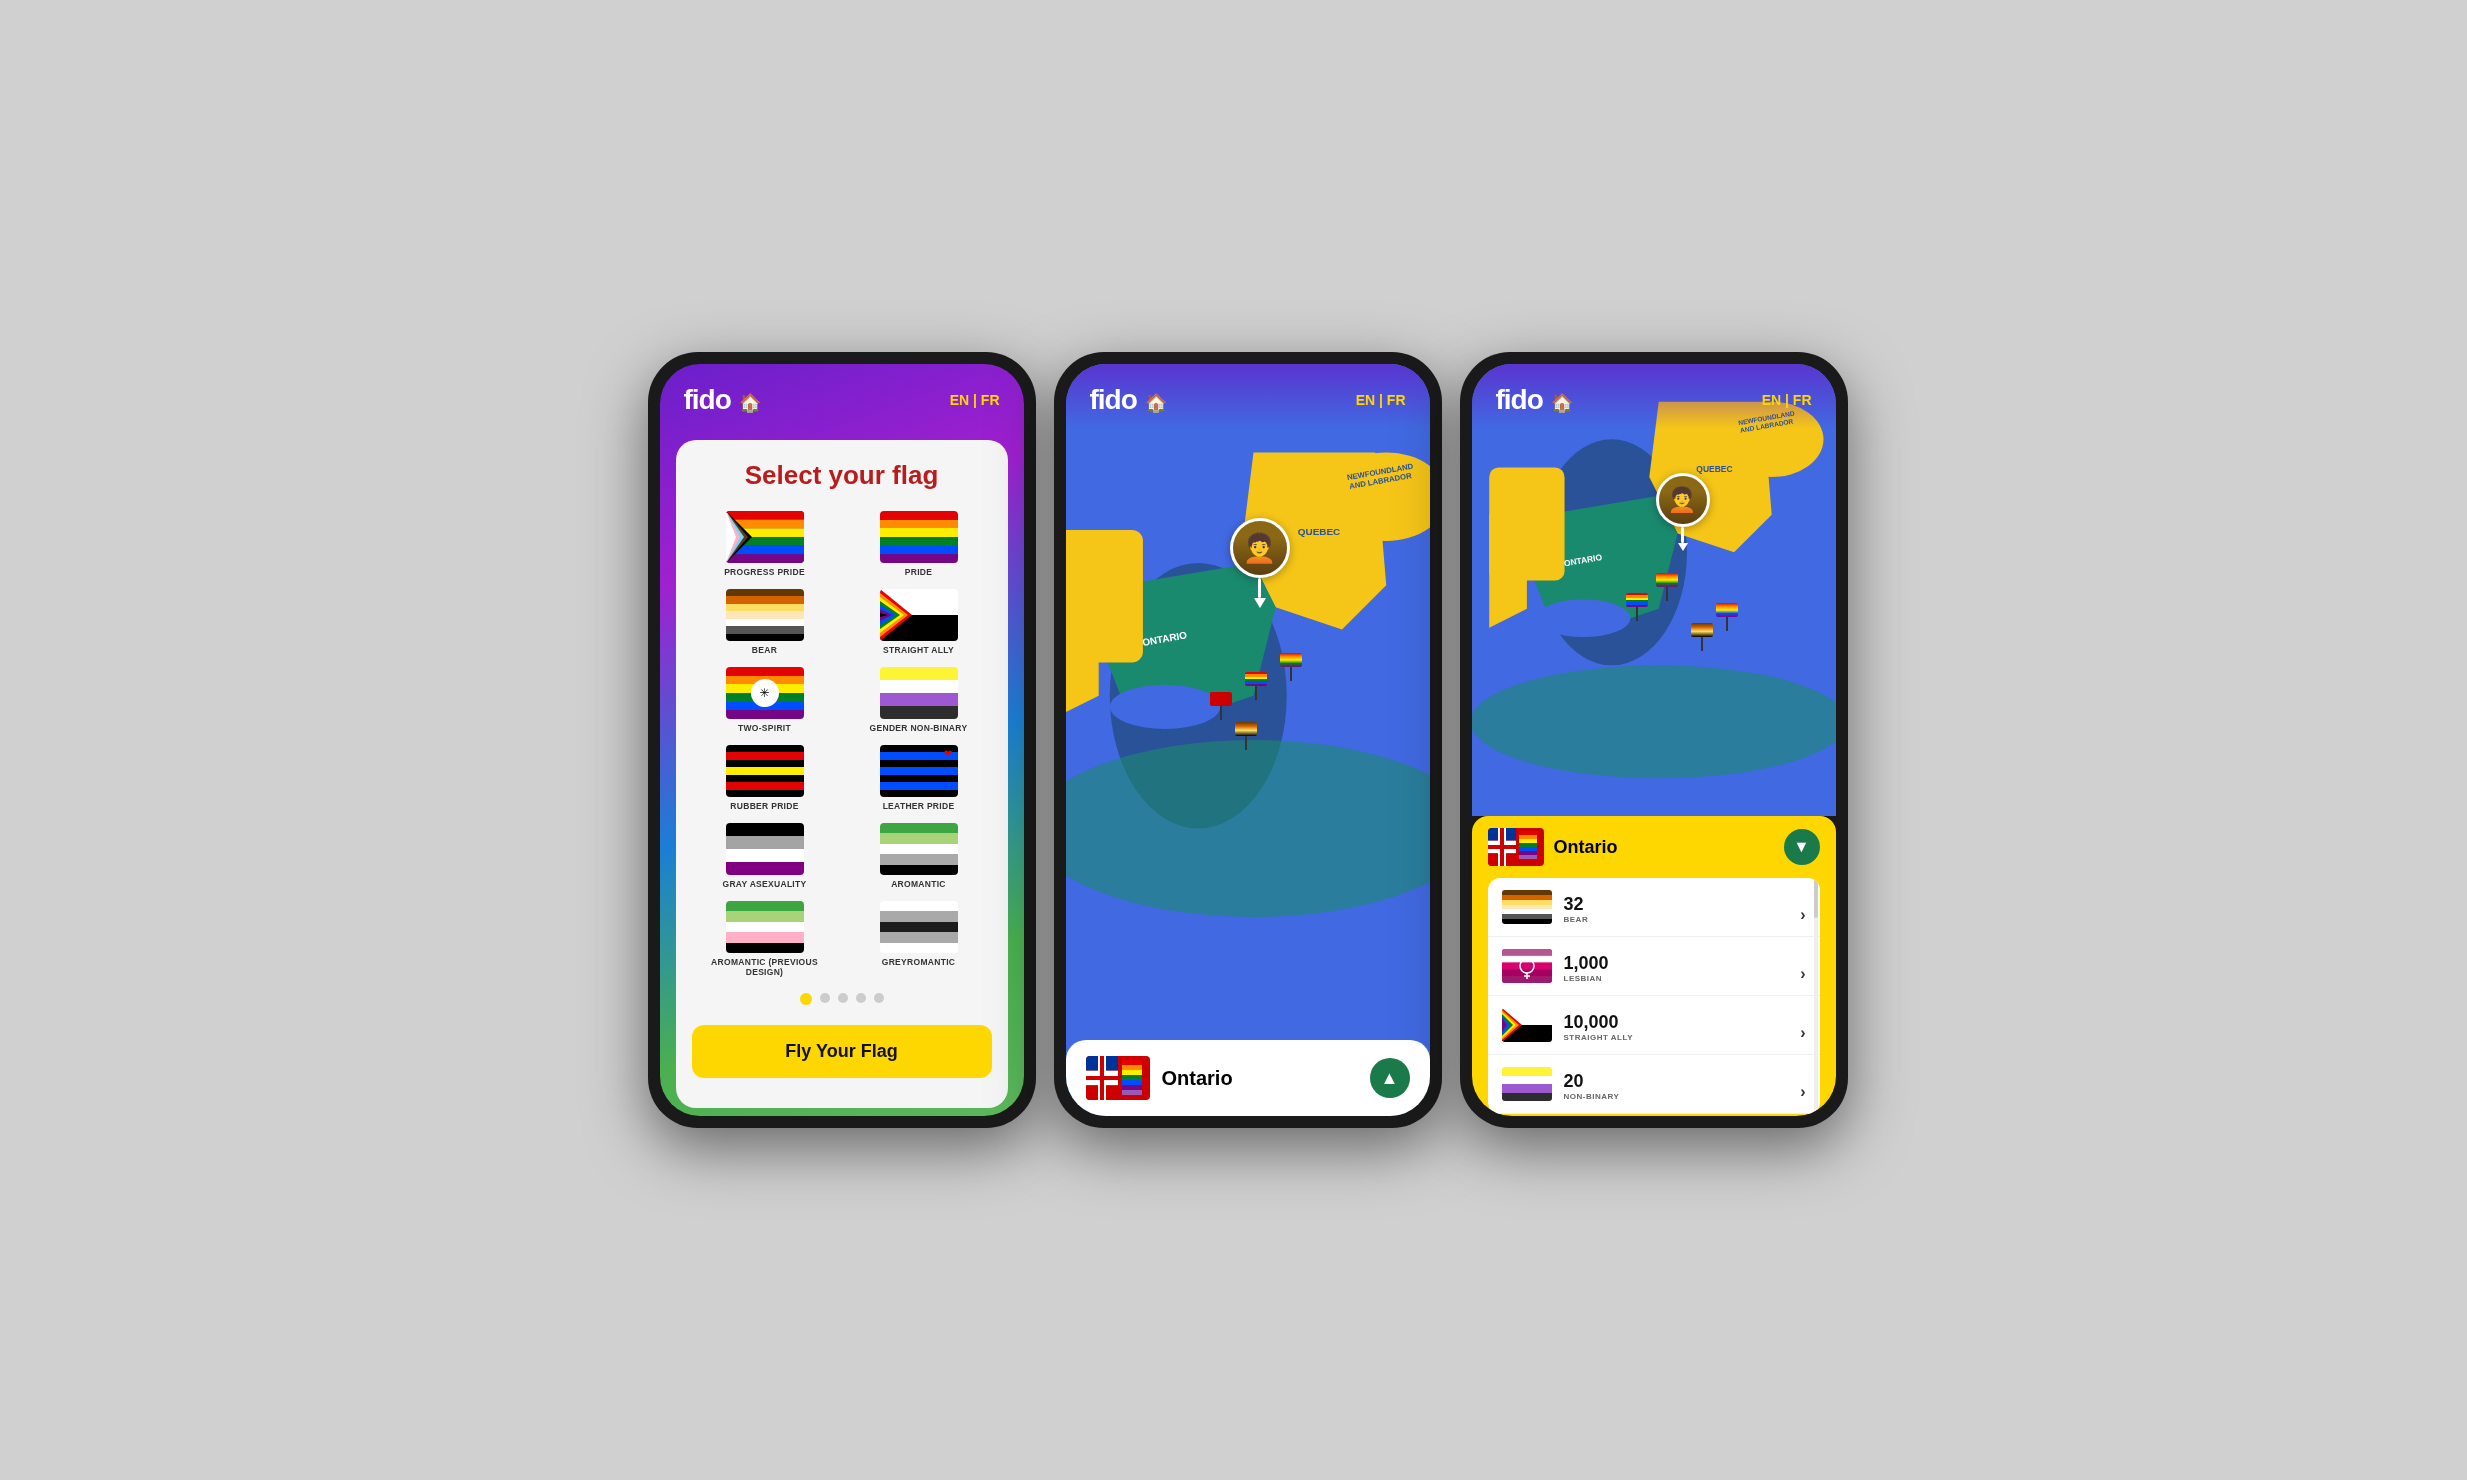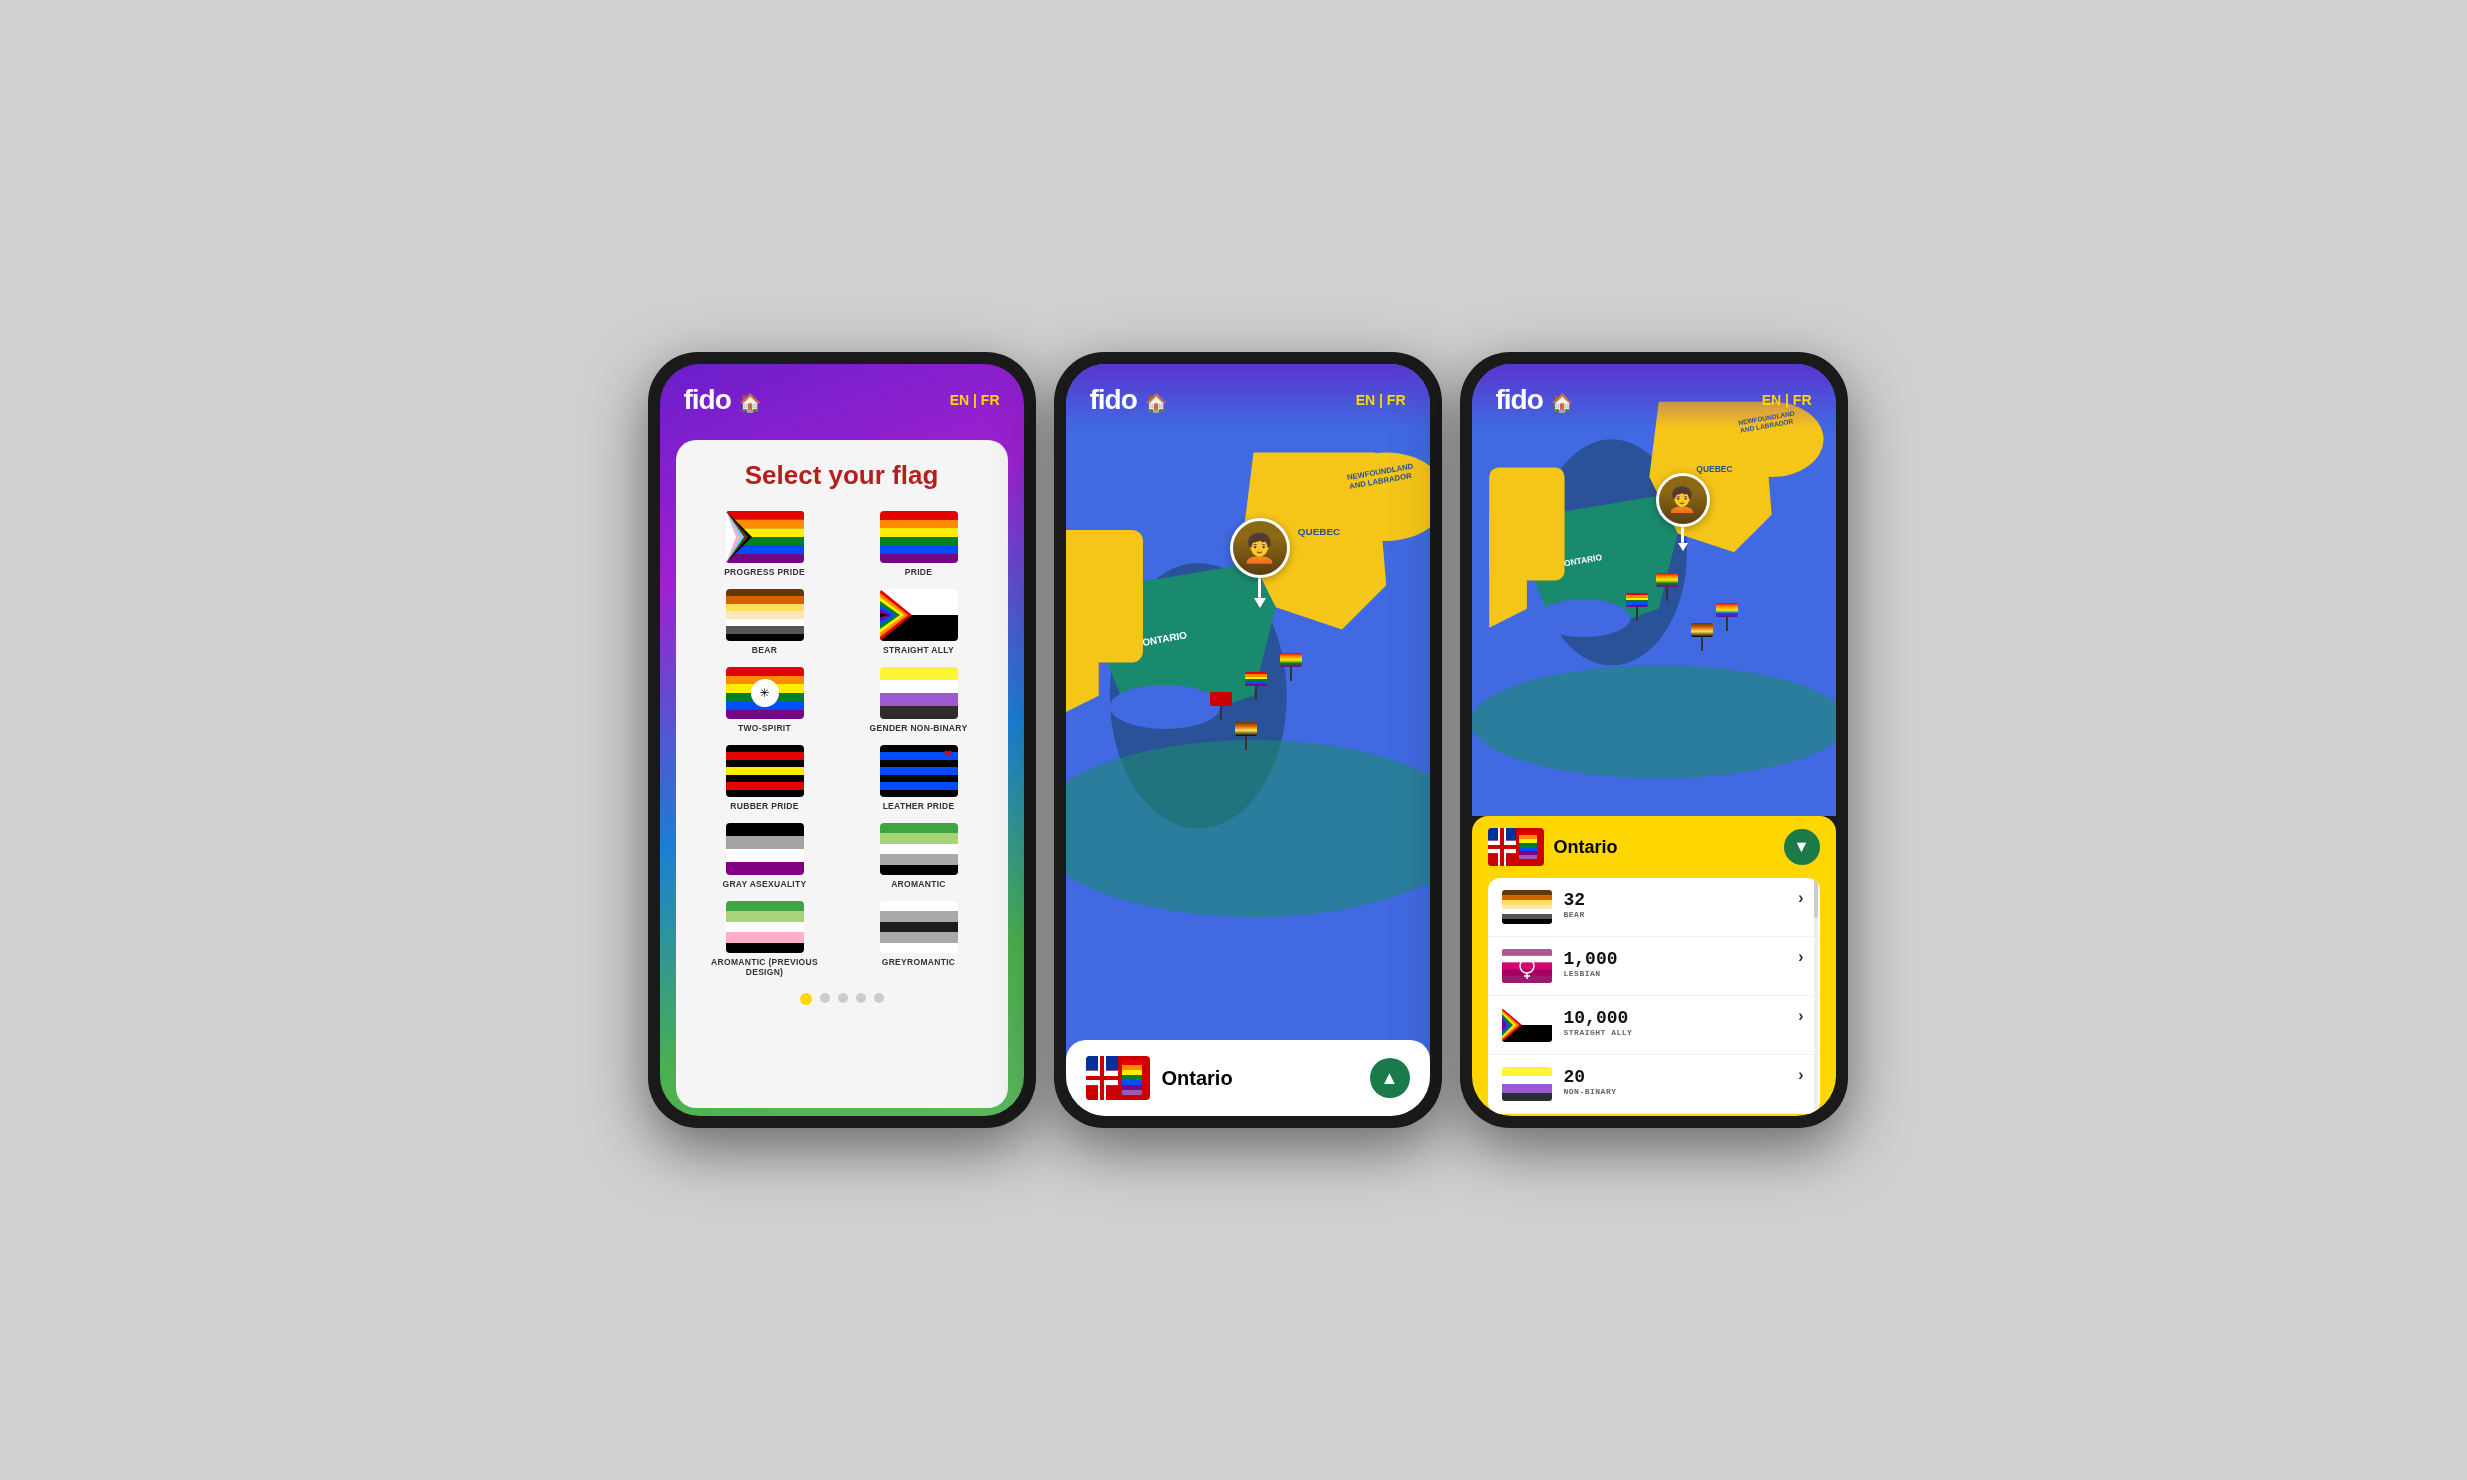--- a/index.html
+++ b/index.html
@@ -414,26 +414,25 @@
     }
 
     .stats-list {
       background: white;
       border-radius: 12px;
       overflow: hidden;
     }
 
     .stat-row {
       display: flex;
-      align-items: flex-start;
+      align-items: flex-end;
       gap: 12px;
       padding: 12px 14px;
       border-bottom: 1px solid #f0f0f0;
       position: relative;
-      font-family: Liberation Mono, monospace;
     }
 
     .stat-row:last-child {
       border-bottom: none;
     }
 
     .stat-flag-img {
       width: 50px;
       height: 34px;
       border-radius: 3px;
@@ -758,20 +757,21 @@
           
           <div class="pagination-dots">
             <div class="dot active"></div>
             <div class="dot"></div>
             <div class="dot"></div>
             <div class="dot"></div>
             <div class="dot"></div>
           </div>
 
           
+          <button class="fly-flag-btn">Fly Your Flag</button>
         </div>
       </div>
     </div>
   </div>
 
   <div class="phone">
     <div class="phone-inner">
       <div class="phone2-bg">
 
         <div class="map-bg">

